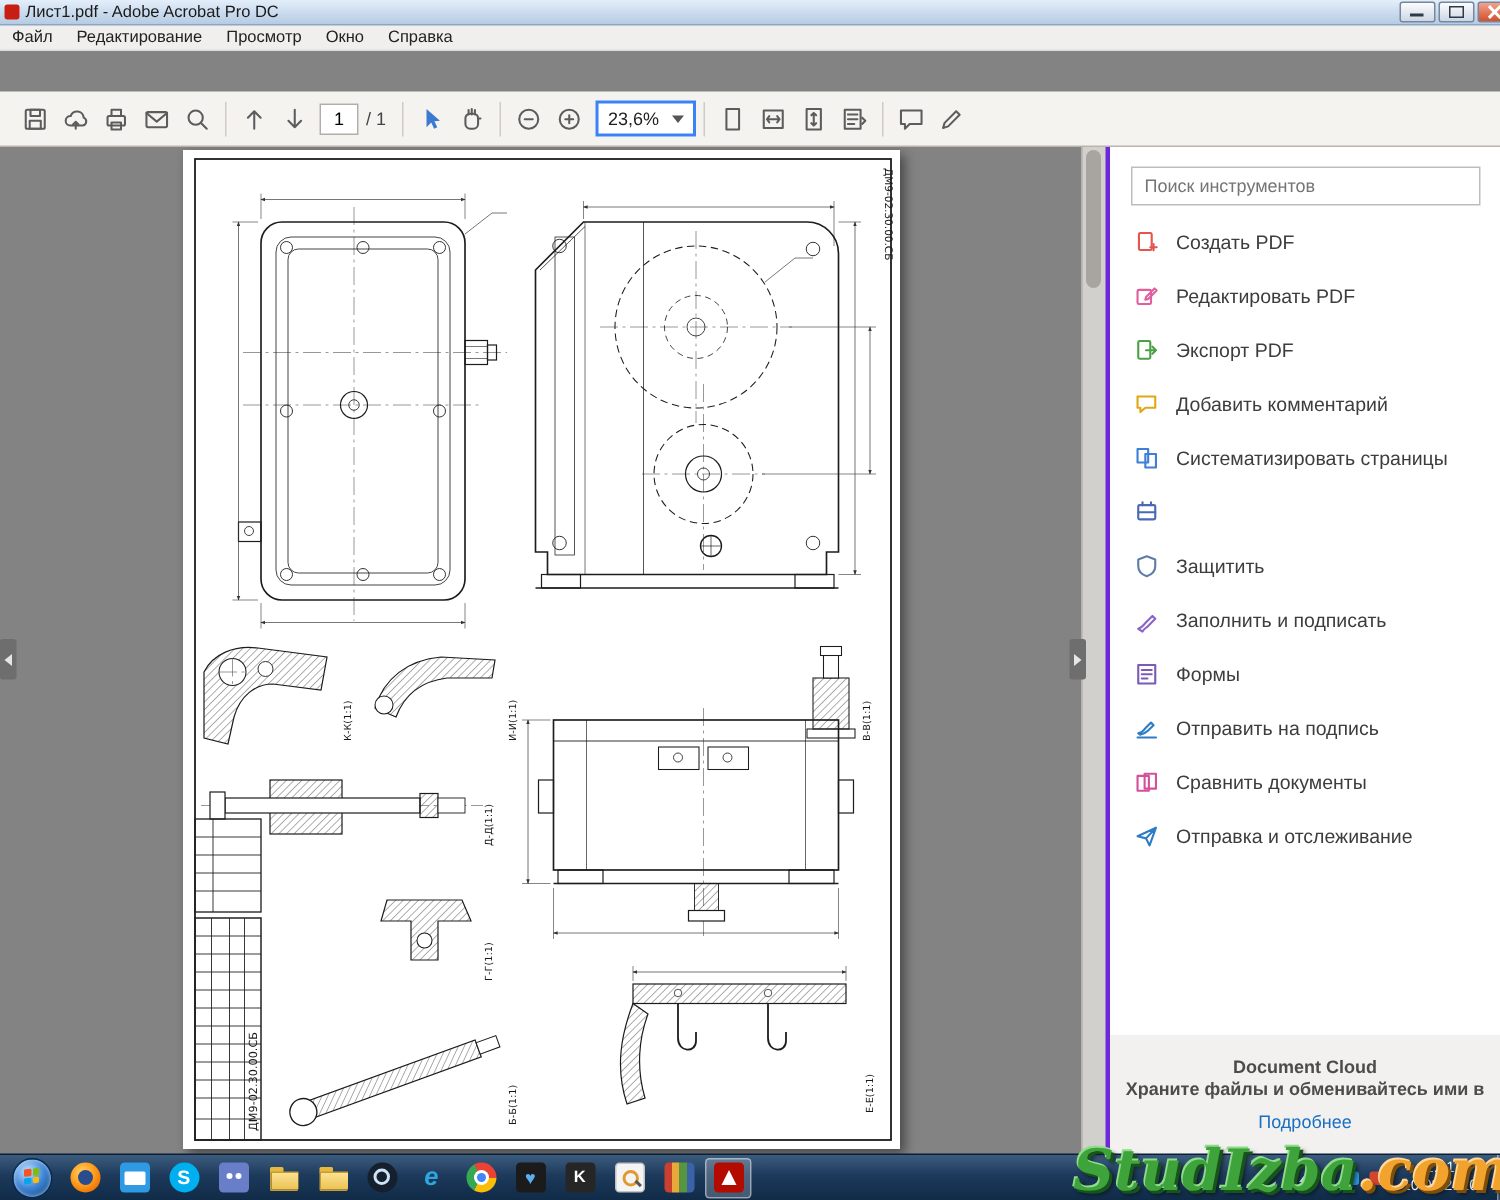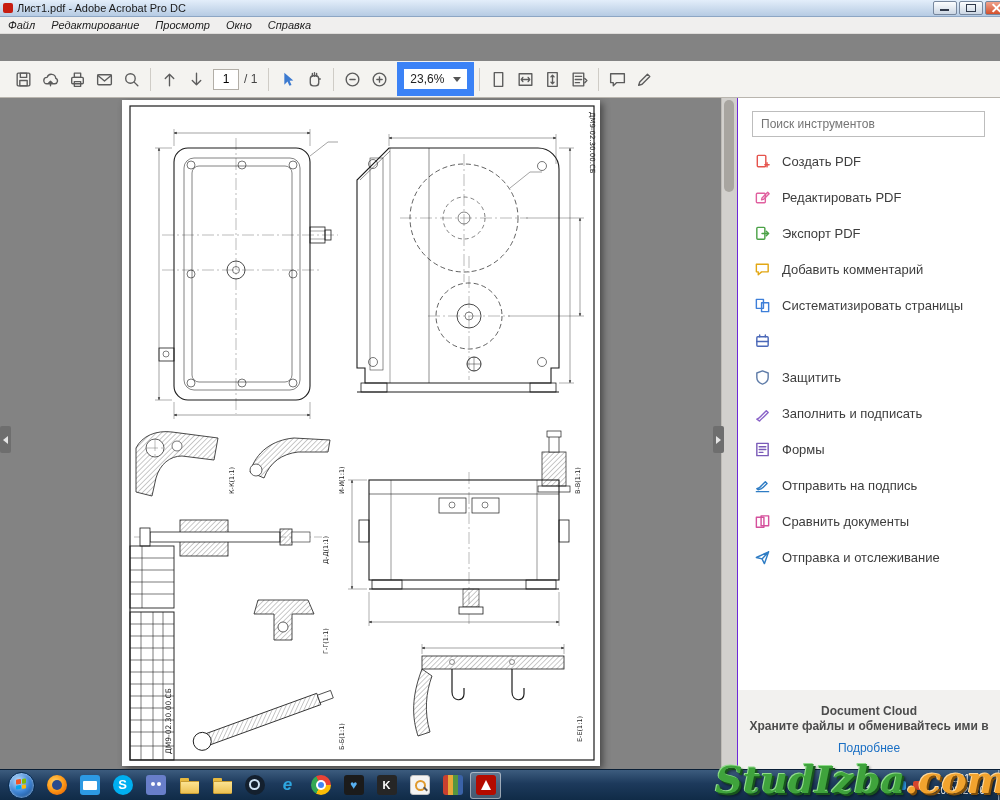--- a/index.html
+++ b/index.html
@@ -17,21 +17,21 @@
     background:linear-gradient(#fcfdfe,#ccd7e4);position:relative;}
   .win-btn.close{background:linear-gradient(#f0a28c,#d4502c);}
   .glyph-min{position:absolute;left:6px;bottom:3px;width:9px;height:2px;background:#30394a;}
   .glyph-max{position:absolute;left:6px;top:2px;width:8px;height:6px;border:1.5px solid #30394a;}
   .glyph-x1,.glyph-x2{position:absolute;left:5px;top:5px;width:11px;height:2px;background:#fff;}
   .glyph-x1{transform:rotate(45deg);} .glyph-x2{transform:rotate(-45deg);}
 
   
   .menubar{position:absolute;top:16px;left:0;right:0;height:17px;background:#f0efee;
     border-bottom:1px solid #dedcda;display:flex;align-items:center;z-index:29;}
-  .menu-item{font-size:11px;color:#222;padding:0 8px;cursor:default;font-style:italic;}
+  .menu-item{font-size:11px;color:#222;padding:0 8px;cursor:default;}
 
   
   .tabbar{position:absolute;top:33px;left:0;right:0;height:28px;background:#d7d3cd;
     display:flex;align-items:flex-end;z-index:28;}
   .nav-tab{font-size:13px;color:#3c3c3c;padding:0 15px;line-height:27px;height:27px;}
   .doc-tab{height:23px;width:130px;background:#f4f3f0;border:1px solid #bcb8b1;border-bottom:none;
     border-radius:3px 3px 0 0;margin-left:10px;display:flex;align-items:center;
     justify-content:space-between;padding:0 9px;font-size:12px;color:#333;}
   .tab-x{position:relative;width:9px;height:9px;}
   .tab-x span{position:absolute;left:0;top:4px;width:9px;height:1.5px;background:#777;}
@@ -43,42 +43,42 @@
 
   
   .toolbar{position:absolute;top:61px;left:0;right:0;height:36px;background:#f4f3f0;
     border-bottom:1px solid #b9b5ae;display:flex;align-items:center;padding:0 10px;z-index:27;}
   .tb-btn{width:27px;height:27px;display:flex;align-items:center;justify-content:center;border-radius:3px;}
   .tb-btn svg{stroke:#5c5c5c;fill:none;stroke-width:1.3;stroke-linecap:round;stroke-linejoin:round;}
   .tb-sep{width:1px;height:23px;background:#cfccc6;margin:0 5px;flex:0 0 auto;}
   .page-input{width:24px;height:19px;border:1px solid #b2aea7;background:#fff;font-size:12px;
     text-align:center;font-family:inherit;padding:0;margin-left:3px;}
   .page-total{font-size:12px;color:#444;margin:0 6px 0 5px;}
-  .zoom-box{height:20px;border:7px solid #3b82f6;background:#fff;display:flex;align-items:center;
+  .zoom-box{height:20px;border:2px solid #3b82f6;background:#fff;display:flex;align-items:center;
     padding:0 6px;font-size:12px;color:#222;gap:9px;margin-left:4px;}
   .caret{width:0;height:0;border-left:4px solid transparent;border-right:4px solid transparent;
     border-top:5px solid #555;}
 
   
   .doc-area{position:absolute;top:97px;left:0;width:737px;height:673px;background:#838383;}
   .page{position:absolute;left:122px;top:3px;width:478px;height:666px;background:#fff;
     box-shadow:3px 3px 7px rgba(0,0,0,.45);}
   .page svg{display:block;}
   .v-scrollbar{position:absolute;right:0;top:0;width:15px;height:673px;background:#d2d0cd;border-left:1px solid #bdbab5;}
   .v-thumb{position:absolute;left:2px;top:3px;width:10px;height:92px;background:#a8a5a0;border-radius:5px;}
   .edge-tab{position:absolute;width:11px;height:27px;background:#6e6e6e;display:flex;
     align-items:center;justify-content:center;border-radius:2px;}
   .edge-tab.left{left:0;top:329px;}
   .edge-tab.right{right:13px;top:329px;}
   .tri-l{width:0;height:0;border-top:4px solid transparent;border-bottom:4px solid transparent;border-right:5px solid #e6e6e6;}
   .tri-r{width:0;height:0;border-top:4px solid transparent;border-bottom:4px solid transparent;border-left:5px solid #e6e6e6;}
 
   
   .tools-panel{position:absolute;top:97px;left:737px;width:263px;height:673px;background:#fff;
-    border-left:1px solid #6d28d9;box-sizing:border-box;}
+    border-left:3px solid #6d28d9;box-sizing:border-box;}
   .tool-search{display:block;width:233px;height:26px;margin:14px 14px 6px;border:1px solid #bdbdbd;
     box-sizing:border-box;padding:0 8px;font-size:12px;color:#444;font-family:inherit;background:#fff;}
   .tool-item{display:flex;align-items:center;gap:11px;height:36px;padding:0 16px;font-size:13px;color:#3d3d3d;}
   .tool-ico{width:17px;height:17px;flex:0 0 auto;}
   .tool-ico svg{display:block;stroke:currentColor;fill:none;stroke-width:1.5;stroke-linecap:round;stroke-linejoin:round;}
   .tc0{color:#E5544D}.tc1{color:#E0609F}.tc2{color:#4AA146}.tc3{color:#E2A714}
   .tc4{color:#3D7FD9}.tc5{color:#4B68B8}.tc6{color:#5F7CA8}.tc7{color:#8A64C8}
   .tc8{color:#7A5BB8}.tc9{color:#2E7CC4}.tc10{color:#2E7CC4}.tc11{color:#D5509C}
   .cloud-promo{position:absolute;bottom:0;left:0;right:0;height:80px;background:#f2f1ef;
     text-align:center;padding-top:14px;box-sizing:border-box;}

